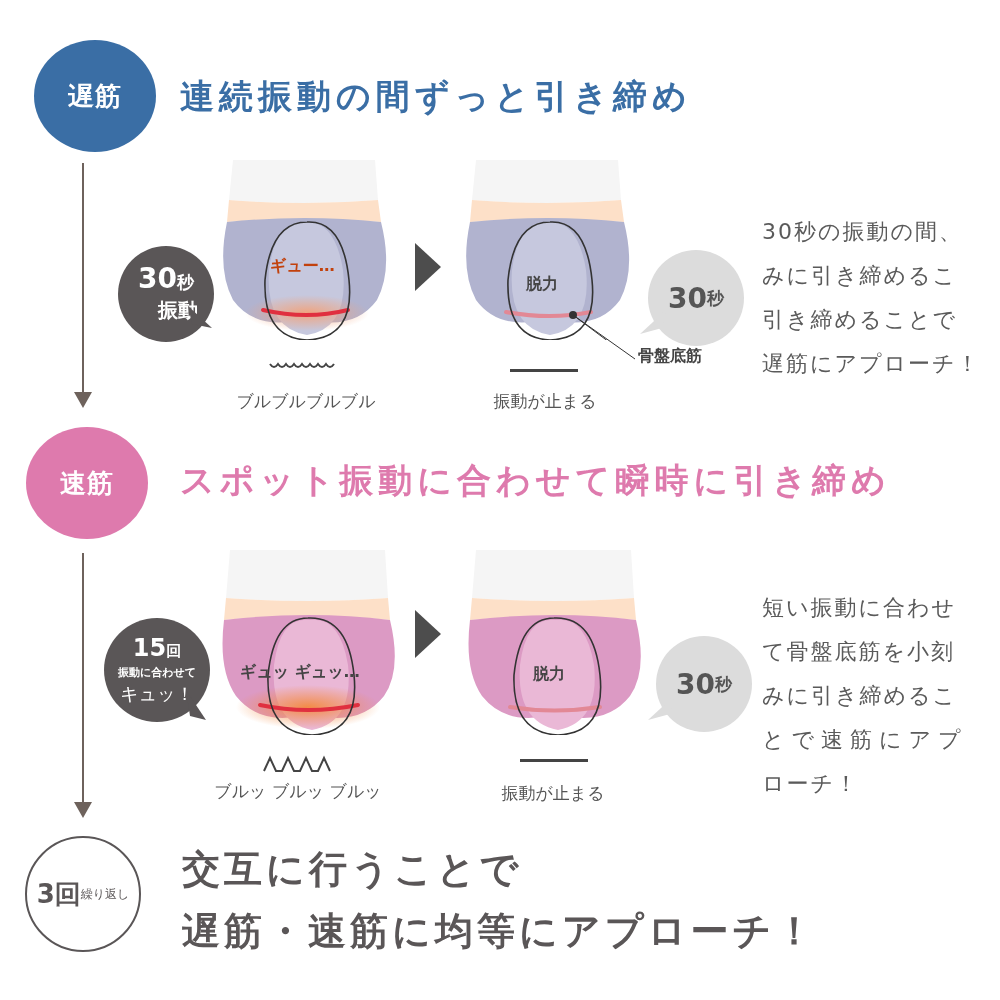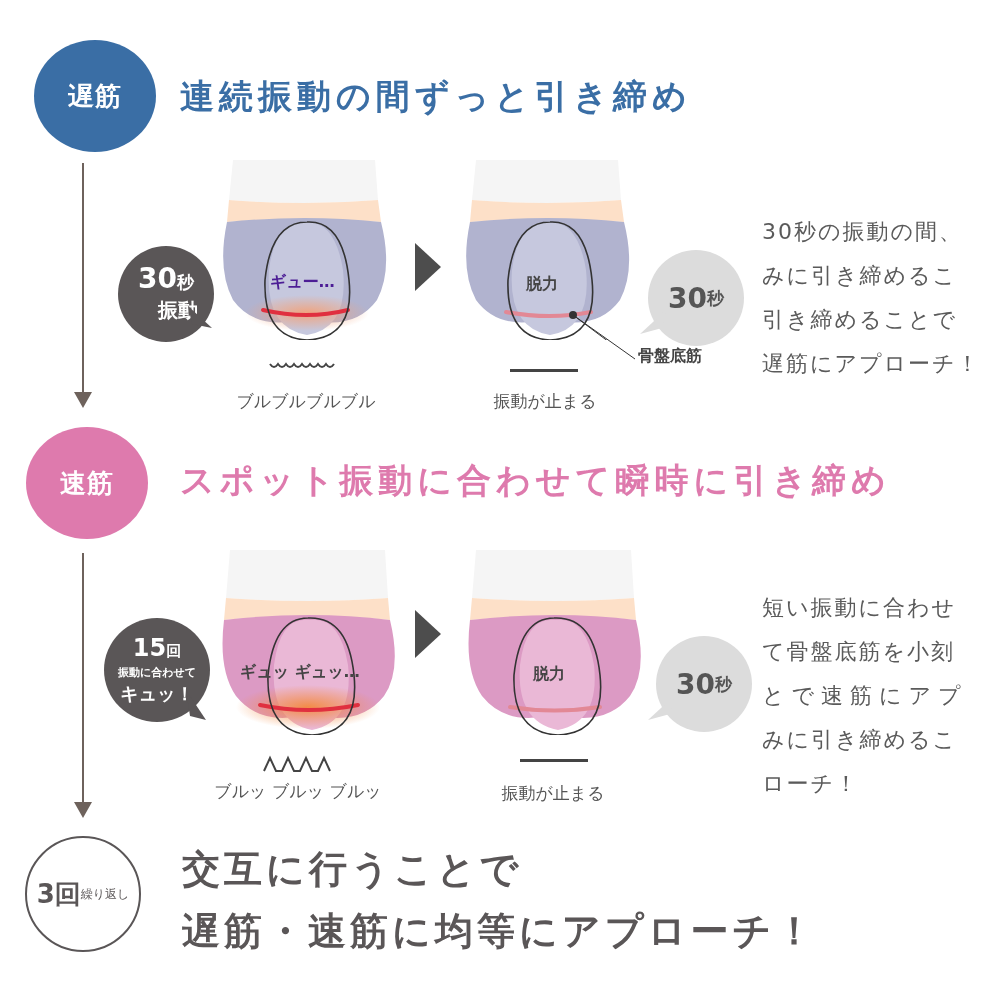--- a/index.html
+++ b/index.html
@@ -41,21 +41,21 @@
     </radialGradient>
   </defs>
   <path d="M18 0 H160 L163 40 Q90 46 14 40 Z" fill="#f5f5f5"></path>
   <path d="M14 40 Q90 46 163 40 L166 62 Q90 56 12 62 Z" fill="#fde0c8"></path>
   <path d="M12 62 Q90 54 166 62 Q178 110 162 140 Q140 170 95 160 Q90 155 85 160 Q40 170 18 140 Q2 110 12 62 Z" fill="#b1b3cf"></path>
   <path d="M90 62 Q120 60 128 110 Q134 168 92 175 Q50 168 54 110 Q60 62 90 62 Z" fill="#c6c8de"></path>
   <ellipse cx="92" cy="153" rx="62" ry="18" fill="url(#glow1)"></ellipse>
   <path d="M48 150 Q92 160 133 150" stroke="#e0303f" stroke-width="4" fill="none" stroke-linecap="round"></path>
   <path d="M92 62 Q128 60 134 120 Q140 178 92 180 Q48 178 50 120 Q56 62 92 62 Z" fill="none" stroke="#333" stroke-width="1.6"></path>
 </svg>
-<div class="figure-text" style="left:270px;top:272px;color:#4c1d95;">ギュー…</div>
+<div class="figure-text" style="left:270px;top:256px;color:#c2410c;">ギュー…</div>
 
 <div class="bubble-dark" style="left:118px;top:246px;">
   <div style="font-size:28px;font-weight:bold;line-height:30px;">
     <span>30</span><span style="font-size:17px;">秒</span>
   </div>
   <div style="font-size:20px;font-weight:bold;margin-left:24px;">振動</div>
 </div>
 <svg class="abs" style="left:188px;top:306px;" width="26" height="26">
     <path d="M0 0 L24 22 L4 18 Z" fill="#5a5657"></path>
   </svg>
@@ -124,21 +124,21 @@
   <path d="M40 155 Q88 165 138 155" stroke="#e0303f" stroke-width="4" fill="none" stroke-linecap="round"></path>
   <path d="M88 68 Q128 66 134 125 Q140 183 92 185 Q46 183 48 125 Q54 68 88 68 Z" fill="none" stroke="#333" stroke-width="1.6"></path>
 </svg>
 <div class="figure-text" style="left:240px;top:662px;">ギュッ ギュッ…</div>
 
 <div class="bubble-dark" style="left:104px;top:618px;width:106px;height:104px;">
   <div style="font-size:24px;font-weight:bold;line-height:26px;">
     <span>15</span><span style="font-size:15px;">回</span>
   </div>
   <div style="font-size:11px;font-weight:bold;line-height:18px;">振動に合わせて</div>
-  <div style="font-size:18px;font-weight:bold;line-height:24px;">キュッ！</div>
+  <div style="font-size:18px;font-weight:normal;line-height:24px;">キュッ！</div>
 </div>
 <svg class="abs" style="left:186px;top:690px;" width="26" height="34">
     <path d="M0 0 L20 30 L4 26 Z" fill="#5a5657"></path>
   </svg>
 
 <svg class="abs" style="left:262px;top:755px;" width="80" height="18" viewBox="0 0 80 18">
   <path d="M2 16 L8 3 L14 16 L20 16 L26 3 L32 16 L38 16 L44 3 L50 16 L56 16 L62 3 L68 16" stroke="#444" stroke-width="2" fill="none"></path>
 </svg>
 <div class="caption" style="left:208px;top:780px;width:180px;">ブルッ ブルッ ブルッ</div>
 
@@ -161,22 +161,22 @@
 <svg class="abs" style="left:648px;top:696px;" width="26" height="26">
     <path d="M26 0 L0 24 L22 18 Z" fill="#dcdcdc"></path>
   </svg>
 
 <div class="abs" style="left:520px;top:759px;width:68px;height:3px;background:#444;"></div>
 <div class="caption" style="left:478px;top:782px;width:150px;">振動が止まる</div>
 
 <div class="desc" style="left:762px;top:586px;">
   <div>短い振動に合わせ</div>
   <div>て骨盤底筋を小刻</div>
+  <div>みに引き締めるこ</div>
   <div style="letter-spacing:7px;">とで速筋にアプ</div>
-  <div>みに引き締めるこ</div>
   <div>ローチ！</div>
 </div>
 
 <div class="abs" style="left:25px;top:836px;width:112px;height:112px;border:2px solid #5a5657;border-radius:50%;display:flex;align-items:center;justify-content:center;color:#5a5657;">
   <div style="font-size:26px;font-weight:bold;line-height:30px;">3回</div>
   <div style="font-size:12px;line-height:20px;">繰り返し</div>
 </div>
 
 <div class="bottom-text" style="left:182px;top:838px;">
   <div>交互に行うことで</div>

